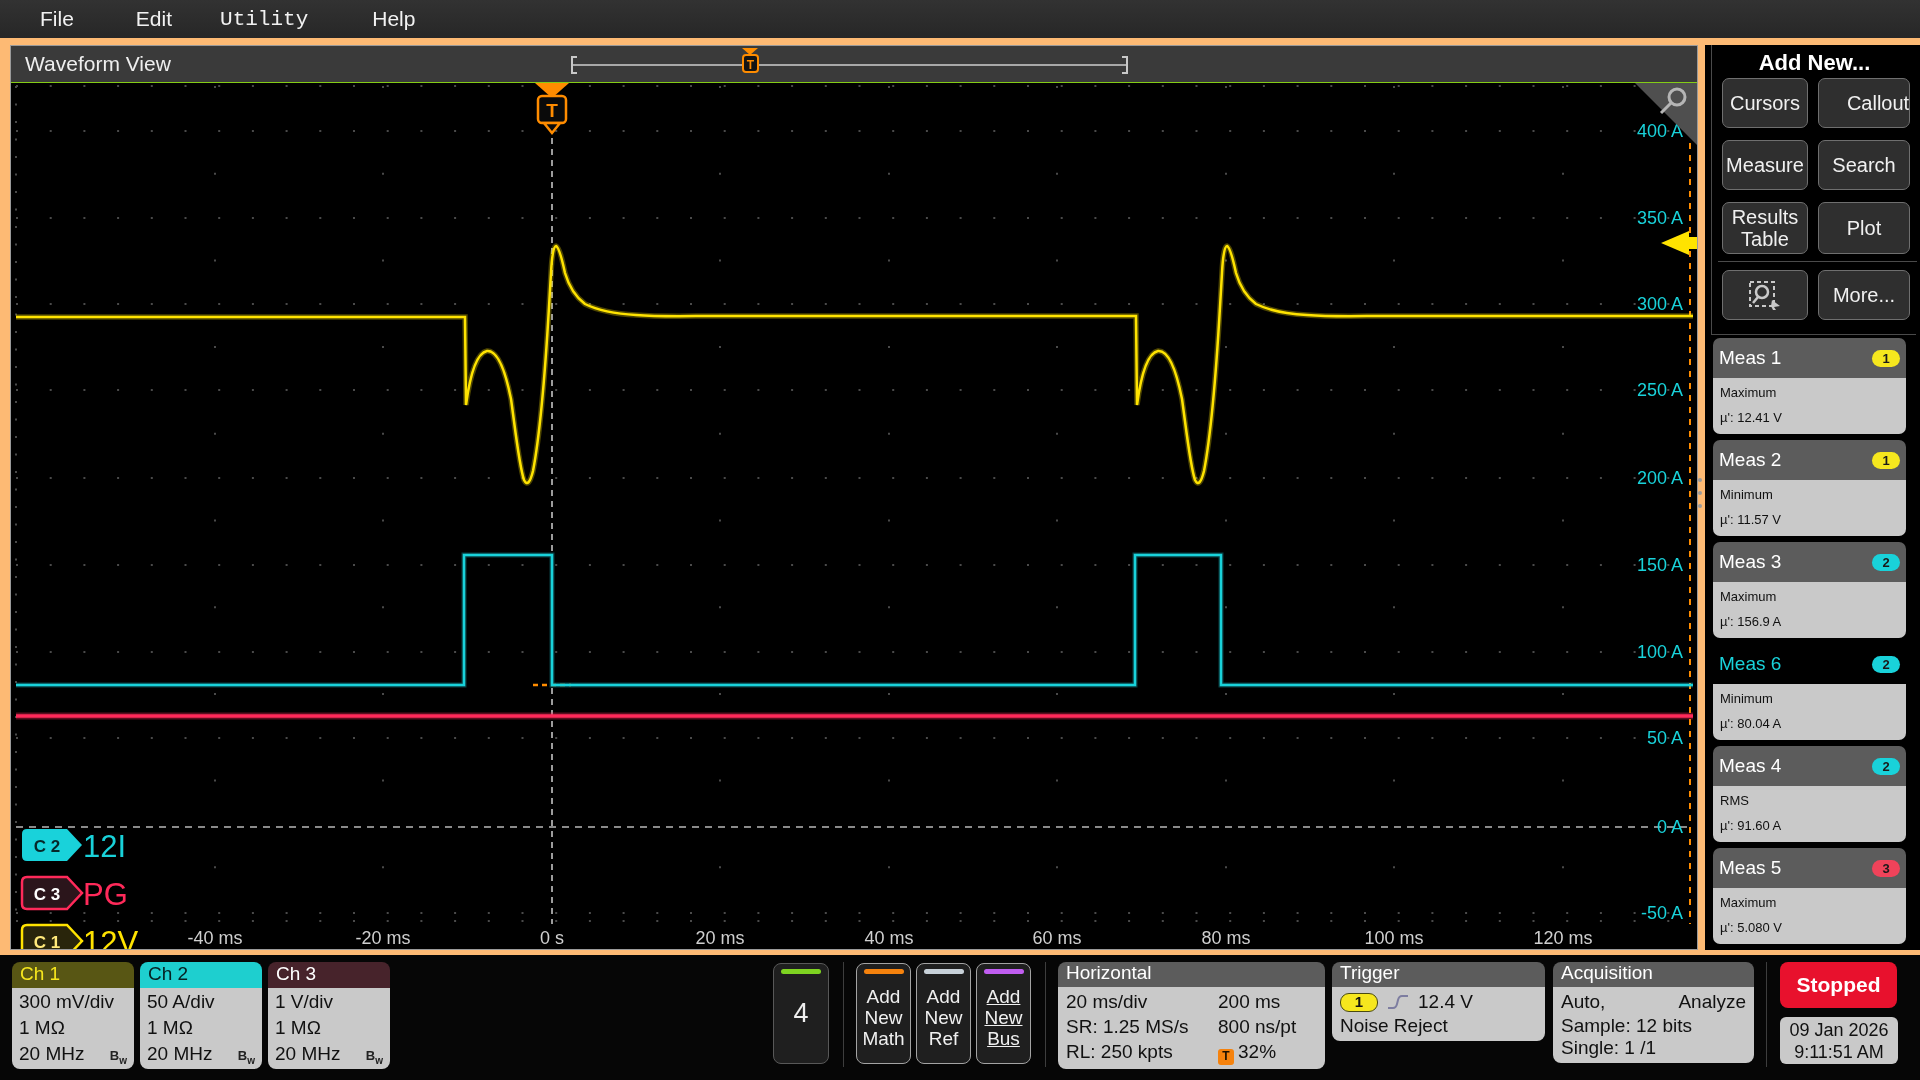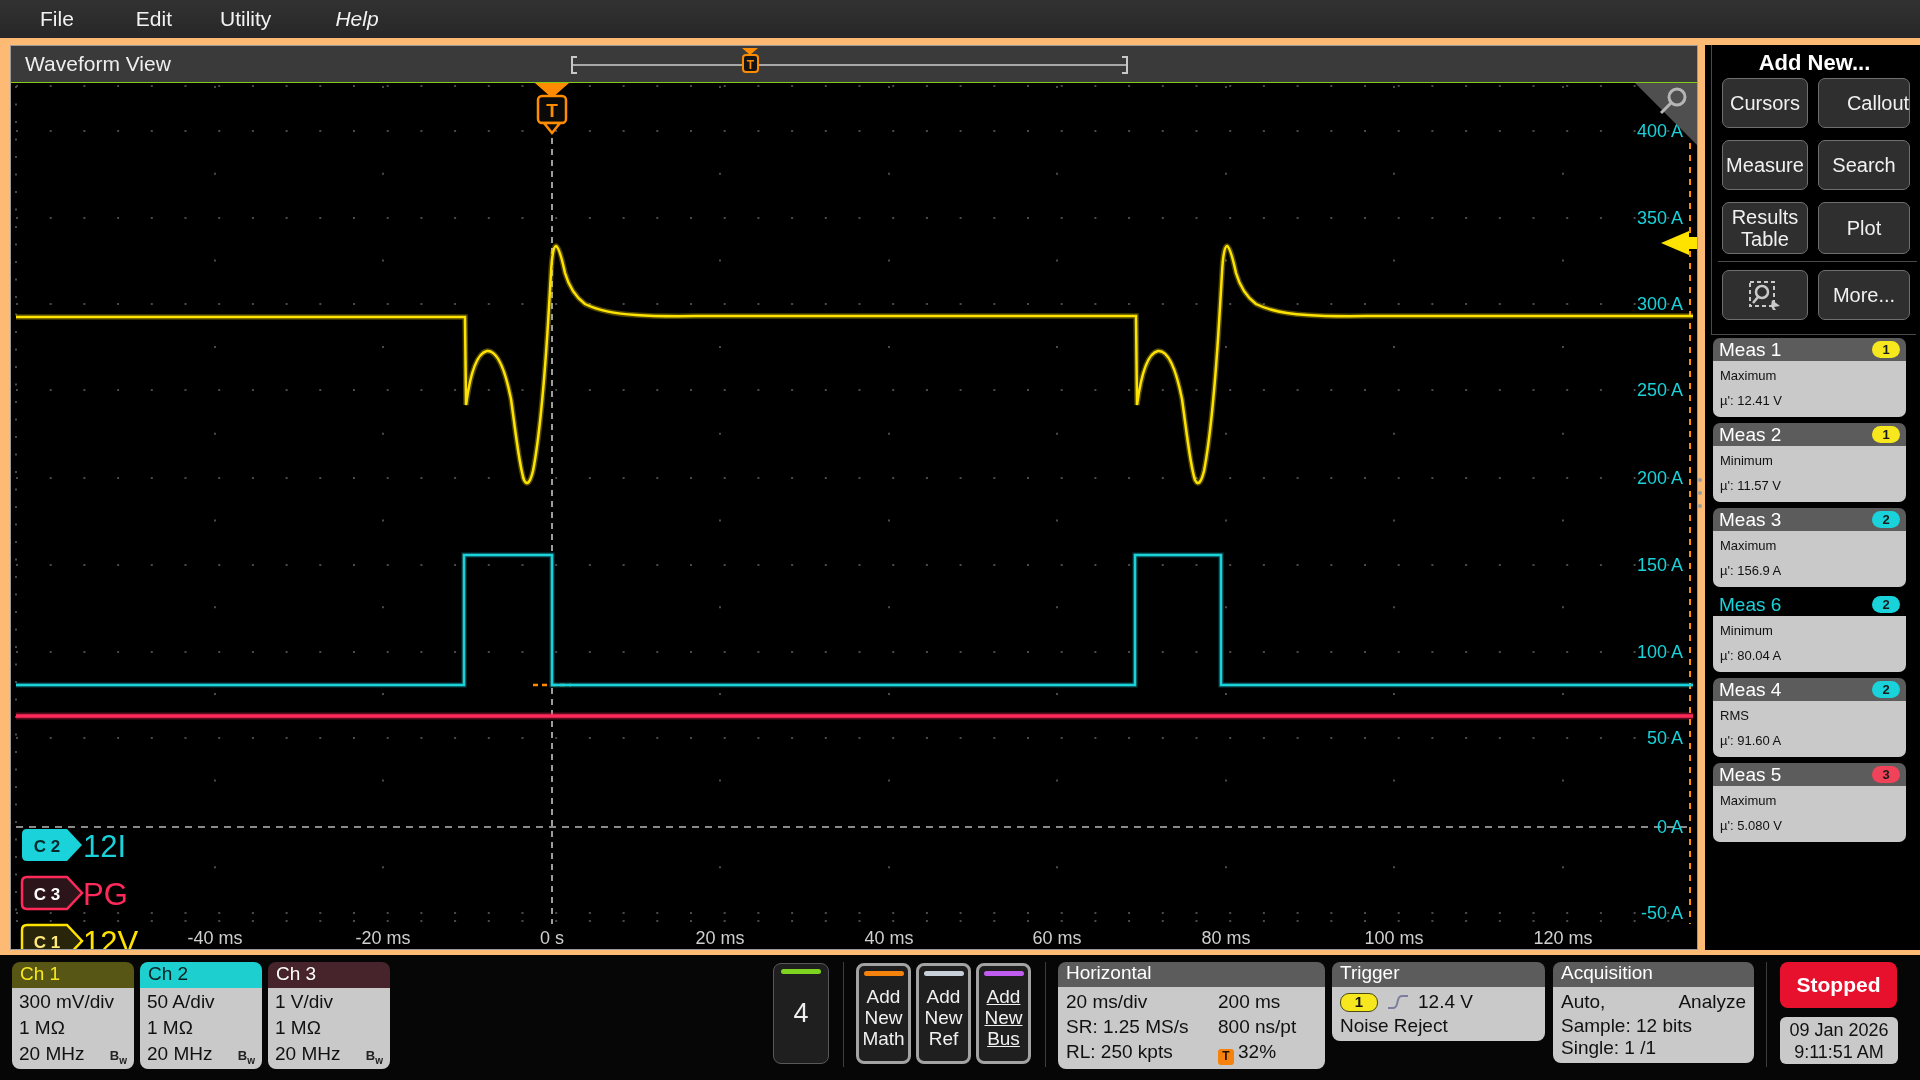--- a/index.html
+++ b/index.html
@@ -5,21 +5,21 @@
   * { margin:0; padding:0; box-sizing:border-box; }
   html,body { width:1920px; height:1080px; background:#000; overflow:hidden;
               font-family:"Liberation Sans", sans-serif; }
   .root { position:relative; width:1920px; height:1080px; background:#fdba74; }
 
   
   .menubar { position:absolute; left:0; top:0; width:1920px; height:38px;
              background:linear-gradient(#323232,#272727); display:flex; align-items:center; }
   .menu-item { color:#f2f2f2; font-size:21px; cursor:default; }
   .mi-file { margin-left:40px; } .mi-edit { margin-left:62px; }
-  .mi-utility { margin-left:48px; } .mi-help { margin-left:64px;font-style:italic; }
+  .mi-utility { margin-left:48px;font-family:Liberation Mono, monospace; } .mi-help { margin-left:64px; }
 
   
   .wf-panel { position:absolute; left:10px; top:45px; width:1688px; height:905px;
               border:1px solid #9a9a9a; background:#000; }
   .wf-title { position:relative; width:100%; height:37px; background:#3a3a3a;
               border-bottom:1px solid #84cc16; }
   .wf-title-text { position:absolute; left:14px; top:6px; color:#eee; font-size:21px; }
   .slider-svg { position:absolute; left:0; top:0; width:1686px; height:36px; }
   .grid-svg { position:absolute; left:0; top:37px; width:1686px; height:866px; display:block; }
 
@@ -29,21 +29,21 @@
                 border-left:1px solid #4a4a4a; border-bottom:1px solid #4a4a4a; }
   .addnew-title { position:absolute; left:0; top:5px; width:205px; text-align:center;
                   color:#fff; font-size:22px; font-weight:bold; }
   .btn { position:absolute; background:#2f2f2f; border:1px solid #6f6f6f; border-radius:7px;
          color:#f0f0f0; font-size:20px; display:flex; align-items:center; justify-content:center;
          text-align:center; line-height:22px; cursor:default; }
   .addnew-divider { position:absolute; left:6px; top:216px; width:199px; height:1px; background:#4a4a4a; }
 
   .meas-list { position:absolute; left:8px; top:293px; width:193px; }
   .meas { border-radius:7px; margin-bottom:6px; overflow:hidden; }
-  .meas-header { height:23px; background:#5c5c5c; color:#fff; font-size:19px;
+  .meas-header { height:40px; background:#5c5c5c; color:#fff; font-size:19px;
                  display:flex; align-items:center; padding:7px 6px; }
   .meas.selected .meas-header { background:#000; color:#19d2da; }
   .meas-badge { margin-left:auto; width:28px; height:17px; border-radius:9px;
                 font-size:13px; font-weight:bold; color:#1a1a1a;
                 display:flex; align-items:center; justify-content:center; }
   .badge-yellow { background:#f6e71e; } .badge-cyan { background:#19d2da; } .badge-red { background:#f0435a; }
   .meas-body { background:#c9c9c9; color:#111; font-size:13px; line-height:25px; padding:2px 7px 4px; }
 
   .splitter { position:absolute; left:1697px; top:478px; width:6px; height:30px;
               display:flex; flex-direction:column; justify-content:space-between; align-items:center; }
@@ -63,21 +63,21 @@
   .bw-mark { margin-left:auto; font-size:13px; font-weight:bold; color:#222; }
   .bw-mark sub { font-size:10px; }
 
   .ch4-btn { position:absolute; left:773px; top:8px; width:56px; height:101px;
              background:#1f1f1f; border:1px solid #585858; border-radius:8px; }
   .stripe { position:absolute; left:50%; top:5px; transform:translateX(-50%);
             width:40px; height:5px; border-radius:3px; }
   .ch4-label { position:absolute; left:0; top:34px; width:100%; text-align:center;
                color:#eee; font-size:27px; }
   .addwave-btn { position:absolute; top:8px; width:55px; height:101px; background:#1f1f1f;
-                 border:3px solid #a3a3a3; border-radius:8px; color:#f0f0f0; font-size:19px;
+                 border:1px solid #a3a3a3; border-radius:8px; color:#f0f0f0; font-size:19px;
                  line-height:21px; display:flex; align-items:center; justify-content:center;
                  text-align:center; padding-top:8px; }
 
   .info-card { position:absolute; top:7px; border-radius:8px; overflow:hidden; }
   .info-header { height:25px; background:#5c5c5c; color:#fff; font-size:19px; padding:0 8px; }
   .info-body { background:#c9c9c9; color:#111; font-size:19px; padding:2px 8px 4px; }
   .h-grid { display:grid; grid-template-columns:152px 100px; line-height:25px; }
   .trig-row { display:flex; align-items:center; gap:8px; line-height:26px; }
   .trig-pill { width:38px; height:19px; background:#f6e71e; border:1px solid #4a4a10;
                border-radius:9px; color:#111; font-size:15px; font-weight:bold;

